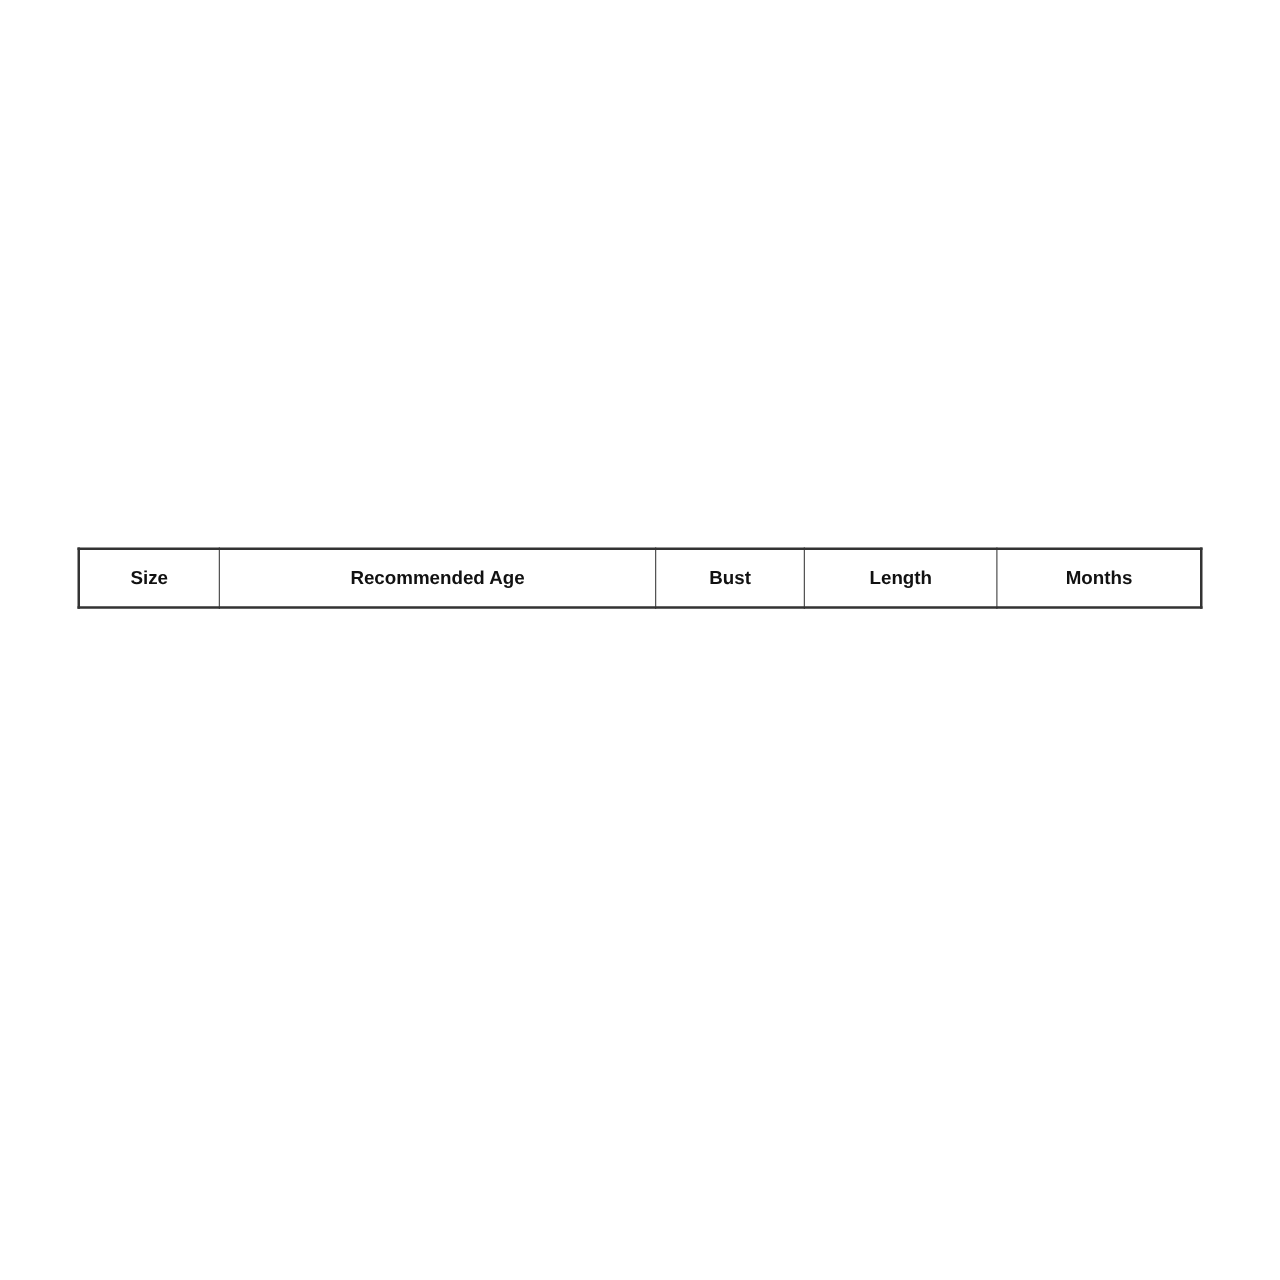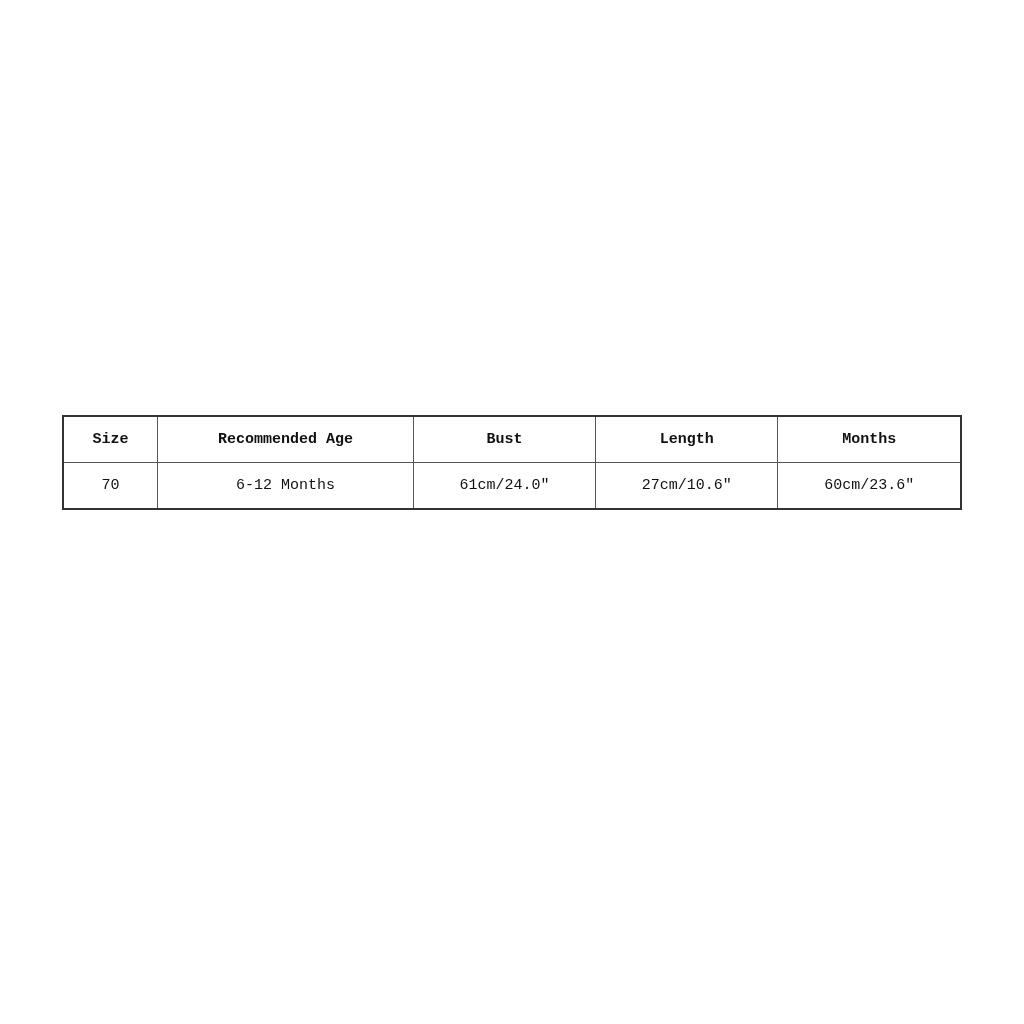--- a/index.html
+++ b/index.html
@@ -25,21 +25,21 @@
     table {
       width: 100%;
       border-collapse: collapse;
       border: 2px solid #333;
     }
 
     th, td {
       border: 1.5px solid #555;
       padding: 14px 10px;
       text-align: center;
-      font-family: Liberation Mono, monospace;
+      font-family: Liberation Sans, sans-serif;
       font-size: 15px;
       color: #111;
       margin-left: 30px;
     }
 
     th {
       font-weight: bold;
       font-size: 15px;
       background: #ffffff;
     }
@@ -60,22 +60,15 @@
     <thead>
       <tr>
         <th>Size</th>
         <th>Recommended Age</th>
         <th>Bust</th>
         <th>Length</th>
         <th>Months</th>
       </tr>
     </thead>
     <tbody id="table-body">
-        <tr>
-          <td>70</td>
-          <td>6-12 Months</td>
-          <td>61cm/24.0"</td>
-          <td>27cm/10.6"</td>
-          <td>60cm/23.6"</td>
-        </tr>
       </tbody>
   </table>
 </div>
 
 </body></html>

